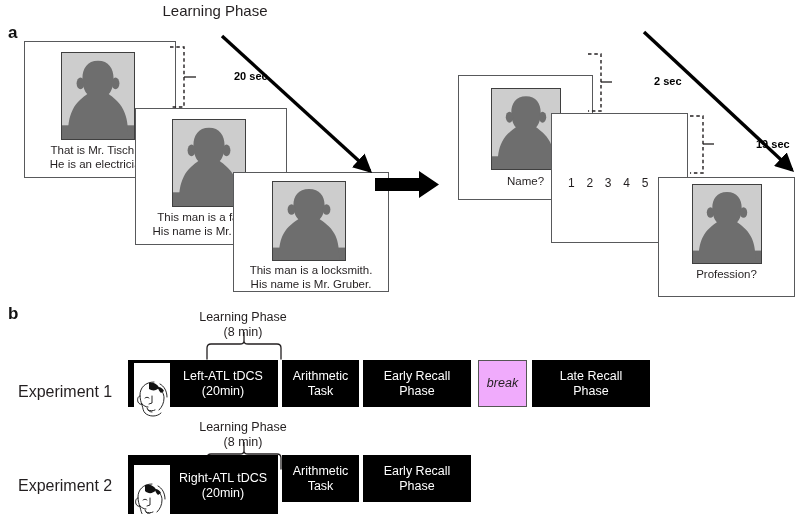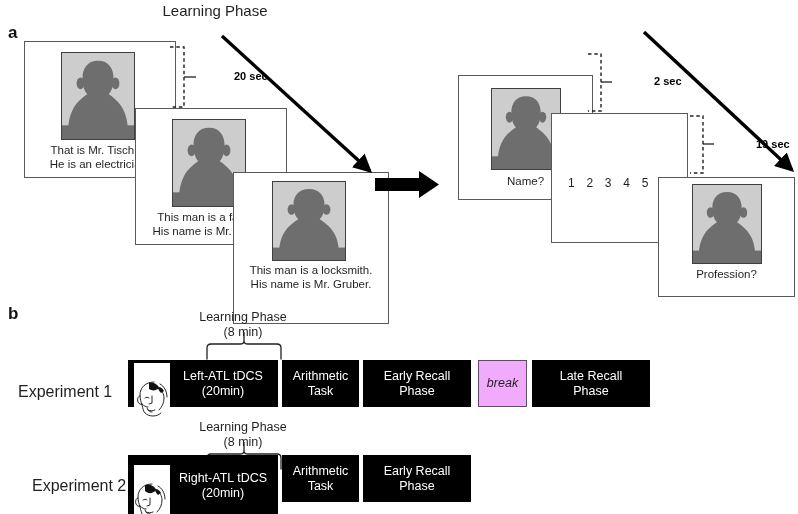--- a/index.html
+++ b/index.html
@@ -165,21 +165,21 @@
         <rect x="0" y="74" width="74" height="14" fill="#6e6e6e"></rect>
         <path d="M37 8 C26 8 21 16 21 26 C21 33 23 39 26 42 C22 45 15 50 11 58 C7 66 6 74 6 88 L68 88 C68 74 67 66 63 58 C59 50 52 45 48 42 C51 39 53 33 53 26 C53 16 48 8 37 8 Z" fill="#6e6e6e"></path>
         <ellipse cx="19" cy="31" rx="4" ry="6" fill="#6e6e6e"></ellipse>
         <ellipse cx="55" cy="31" rx="4" ry="6" fill="#6e6e6e"></ellipse>
       </svg>
     </div>
     <div class="card-caption" style="top:102px;">This man is a farmer.
 His name is Mr. Moser.</div>
   </div>
 
-  <div class="card abs" style="left:233px; top:172px; width:156px; height:152px;">
+  <div class="card abs" style="left:233px; top:172px; width:156px; height:120px;">
     <div class="photo" style="left:38px; top:8px; width:74px; height:80px;">
       <svg viewBox="0 0 74 88" preserveAspectRatio="none" aria-hidden="true">
         <rect x="0" y="0" width="74" height="88" fill="#cdcdcd"></rect>
         <rect x="0" y="74" width="74" height="14" fill="#6e6e6e"></rect>
         <path d="M37 8 C26 8 21 16 21 26 C21 33 23 39 26 42 C22 45 15 50 11 58 C7 66 6 74 6 88 L68 88 C68 74 67 66 63 58 C59 50 52 45 48 42 C51 39 53 33 53 26 C53 16 48 8 37 8 Z" fill="#6e6e6e"></path>
         <ellipse cx="19" cy="31" rx="4" ry="6" fill="#6e6e6e"></ellipse>
         <ellipse cx="55" cy="31" rx="4" ry="6" fill="#6e6e6e"></ellipse>
       </svg>
     </div>
     <div class="card-caption" style="top:91px;">This man is a locksmith.
@@ -317,21 +317,21 @@
 
   <div class="brace-label" style="left:178px; top:420px; width:130px;">Learning Phase
 (8 min)</div>
   <div class="brace abs" style="left:205px; top:450px;">
     <svg width="78" height="20" viewBox="0 0 78 20">
       <path d="M2 19 L2 8 Q2 4 6 4 L35 4 Q39 4 39 1 Q39 4 43 4 L72 4 Q76 4 76 8 L76 19" fill="none" stroke="#231f20" stroke-width="1.3" stroke-linecap="round"></path>
       <line x1="39" y1="1" x2="39" y2="-8" stroke="#231f20" stroke-width="1.3"></line>
     </svg>
   </div>
 
-  <div class="exp-label" style="left:32px; top:477px;">Experiment 2</div>
+  <div class="exp-label" style="left:18px; top:477px;">Experiment 2</div>
 
   <div class="tl-box with-icon" style="left:128px; top:455px; width:150px; height:62px;">
     <span class="head-icon">
       <svg viewBox="0 0 36 42" aria-hidden="true">
         <rect x="0" y="0" width="36" height="42" fill="#ffffff"></rect>
         <g fill="none" stroke="#111" stroke-width="0.9" stroke-linecap="round" stroke-linejoin="round">
           <path d="M18 4 C9 4 4 10 4 17 C4 21 5 24 6 27 C7 30 7 33 9 35 C11 37 14 38 17 38 C20 38 23 37 25 35"></path>
           <path d="M4 18 C2 18 1 21 2 24 C3 26 5 27 6 26"></path>
           <path d="M6 26 C8 28 10 29 12 29"></path>
           <path d="M11 30 C12 33 14 34 16 34"></path>

